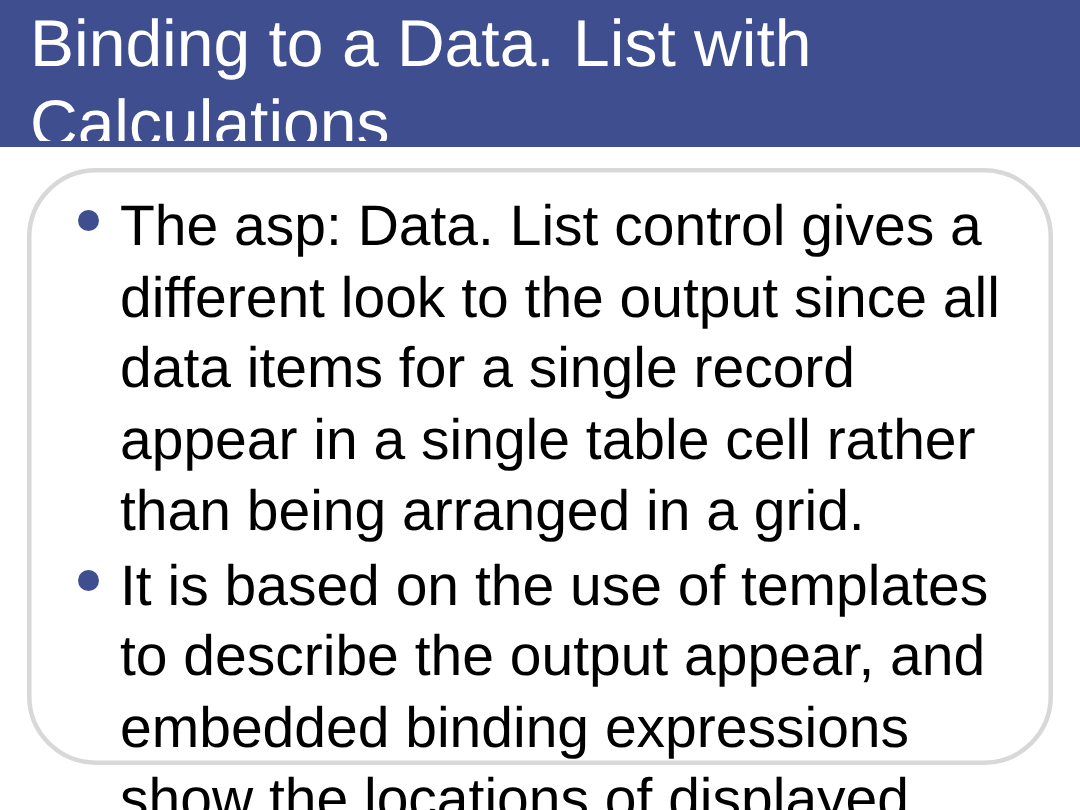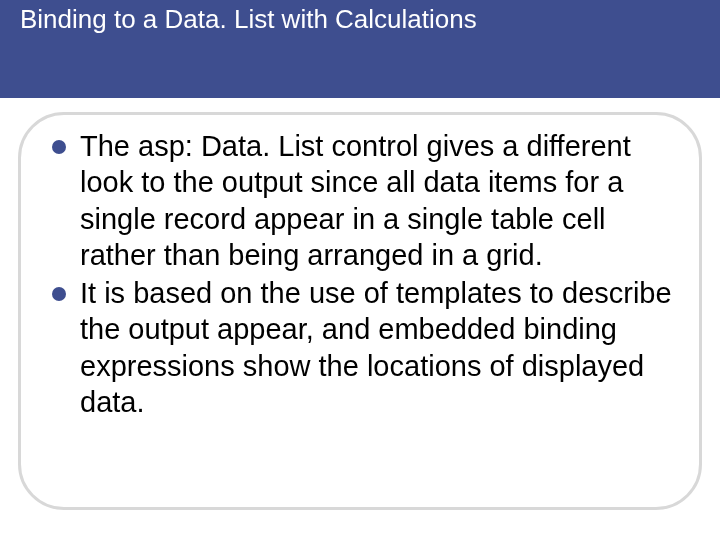--- a/index.html
+++ b/index.html
@@ -22,21 +22,21 @@
     left: 0;
     width: 720px;
     height: 98px;
     background: #3e4e8f;
   }
   .title {
     position: absolute;
     top: 4px;
     left: 20px;
     color: #fff;
-    font-size: 26px;
+    font-size: 44px;
     line-height: 1.2;
     font-weight: 400;
   }
   .underline {
     position: absolute;
     top: 94px;
     left: 20px;
     width: 450px;
     height: 4px;
     background: #3e4e8f;
@@ -66,21 +66,21 @@
     position: absolute;
     left: 0;
     top: 12px;
     width: 14px;
     height: 14px;
     border-radius: 50%;
     background: #3e4e8f;
   }
   .bullet-text {
     color: #000;
-    font-size: 29px;
+    font-size: 38px;
     line-height: 1.25;
   }
 </style>
 </head>
 <body>
 
 <div class="slide">
   <div class="title-band"></div>
   <div class="title">Binding to a Data. List with Calculations</div>
   <div class="underline"></div>

